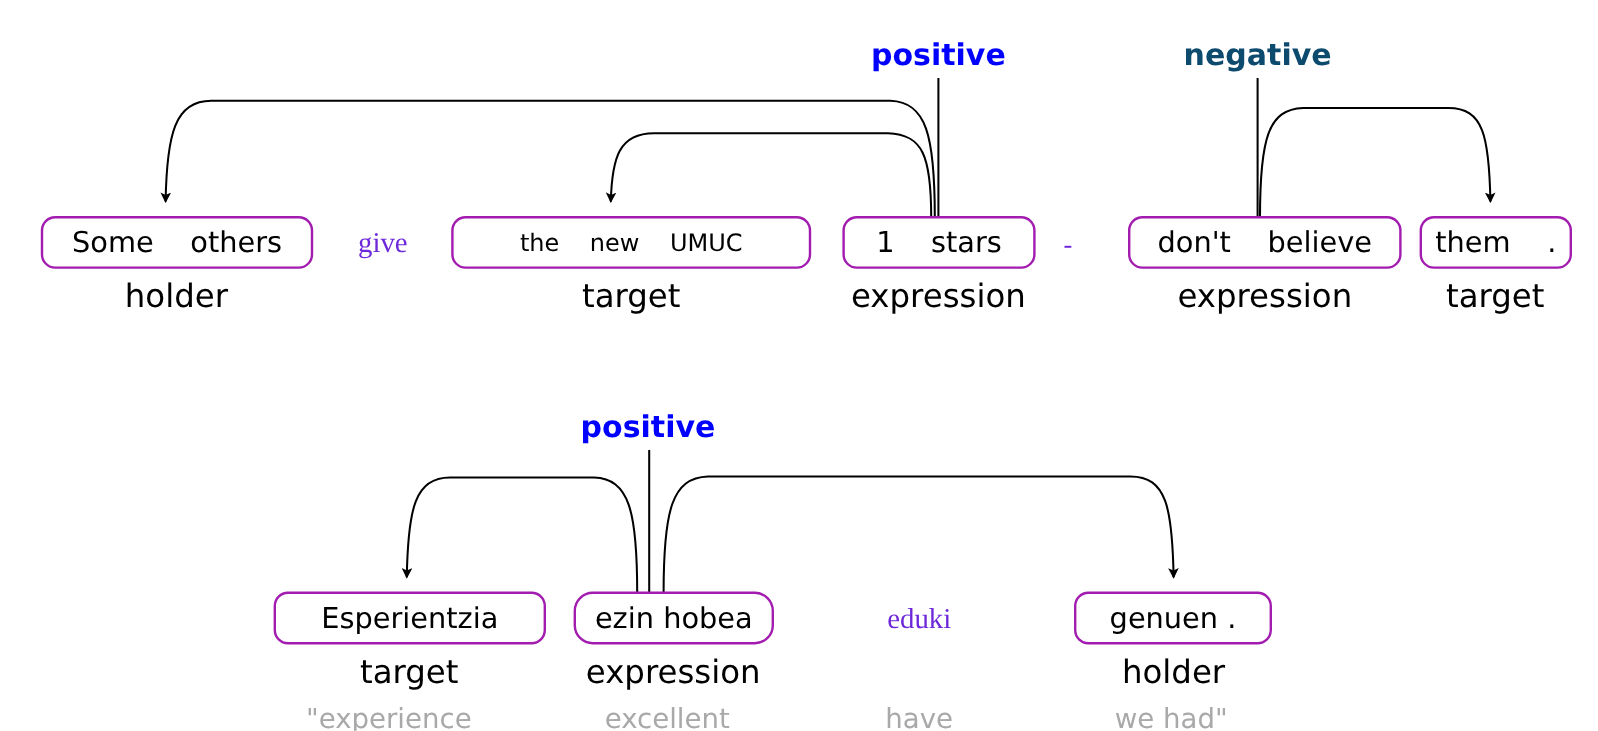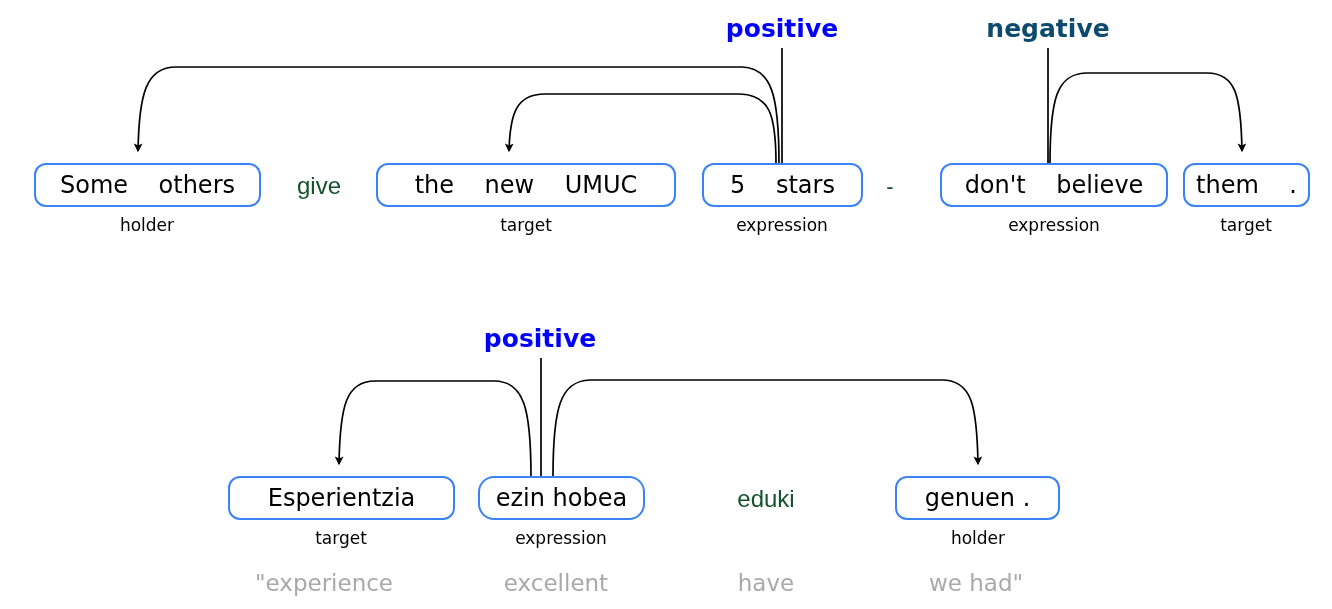--- a/index.html
+++ b/index.html
@@ -12,68 +12,69 @@
     height: 609px;
     position: relative;
     font-family: "DejaVu Sans", sans-serif;
     overflow: hidden;
   }
   #canvas {
     position: absolute;
     inset: 0;
     width: 1332px;
     height: 448px;
+    margin-top: 17px;
   }
   .layer {
     position: absolute;
     inset: 0;
     width: 1332px;
     height: 609px;
     pointer-events: none;
   }
   .layer > * { pointer-events: auto; }
 
   
   .tokbox {
     position: absolute;
     box-sizing: border-box;
-    border: 2px solid #3b82f6;
+    border: 2px solid #a21caf;
     border-radius: 12px;
     background: transparent;
     display: flex;
     align-items: center;
     justify-content: center;
     white-space: pre;
     color: #000000;
     font-family: "DejaVu Sans", sans-serif;
   }
   .tokbox .tok-text {
     display: block;
     white-space: pre;
     line-height: 1;
   }
 
   
   .bare {
     position: absolute;
     white-space: pre;
-    color: #14532d;
-    text-align: center;
-    line-height: 1;
-    font-family: Liberation Sans, sans-serif;
+    color: #6d28d9;
+    text-align: center;
+    line-height: 1;
+    font-family: Liberation Serif, serif;
   }
 
   
   .role {
     position: absolute;
     white-space: pre;
     color: #000000;
     text-align: center;
     line-height: 1;
-    font-size: 17px;
+    font-size: 27px;
     font-family: "DejaVu Sans", sans-serif;
   }
 
   
   .gloss {
     position: absolute;
     white-space: pre;
     color: #a9a9a9;
     text-align: center;
     line-height: 1;
@@ -142,26 +143,26 @@
     <div class="polarity" style="left:948px; top:16px; width:200px; color:#0c4a6e;">negative</div>
 
     <div class="tokbox" style="left:34px; top:163px; width:227px; height:44px;">
       <span class="tok-text" style="font-size:24px;">Some    others</span>
     </div>
     <div class="role" style="left:47px; top:217px; width:200px;">holder</div>
 
     <div class="bare" style="left:258px; top:174px; width:122px; font-size:24px;">give</div>
 
     <div class="tokbox" style="left:376px; top:163px; width:300px; height:44px;">
-      <span class="tok-text" style="font-size:24px;">the    new    UMUC</span>
+      <span class="tok-text" style="font-size:20px;">the    new    UMUC</span>
     </div>
     <div class="role" style="left:426px; top:217px; width:200px;">target</div>
 
     <div class="tokbox" style="left:702px; top:163px; width:161px; height:44px;">
-      <span class="tok-text" style="font-size:24px;">5    stars</span>
+      <span class="tok-text" style="font-size:24px;">1    stars</span>
     </div>
     <div class="role" style="left:682px; top:217px; width:200px;">expression</div>
 
     <div class="bare" style="left:840px; top:176px; width:100px; font-size:22px;">-</div>
 
     <div class="tokbox" style="left:940px; top:163px; width:228px; height:44px;">
       <span class="tok-text" style="font-size:24px;">don't    believe</span>
     </div>
     <div class="role" style="left:954px; top:217px; width:200px;">expression</div>
 

